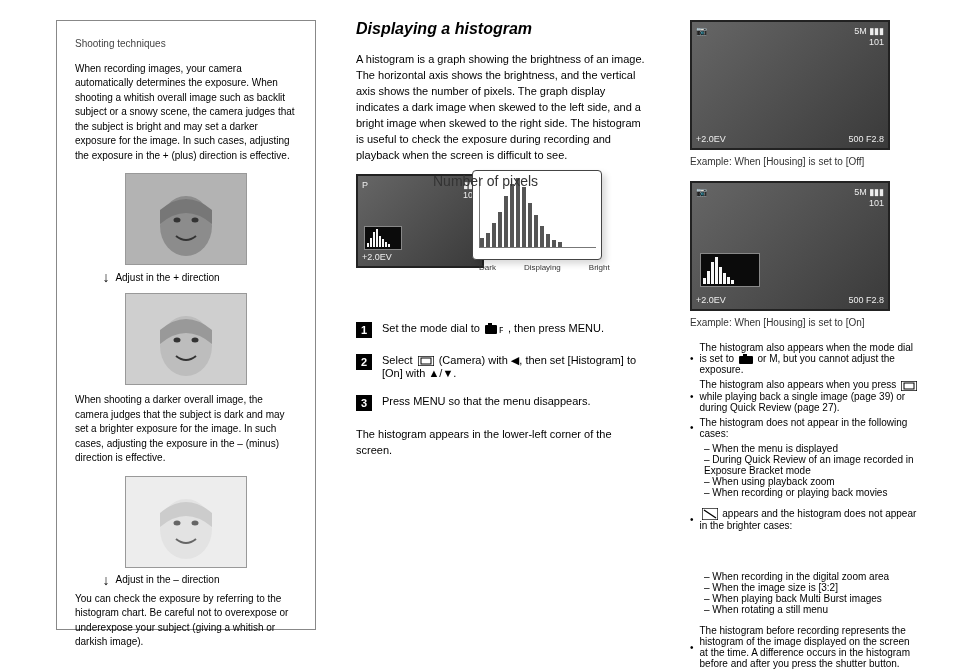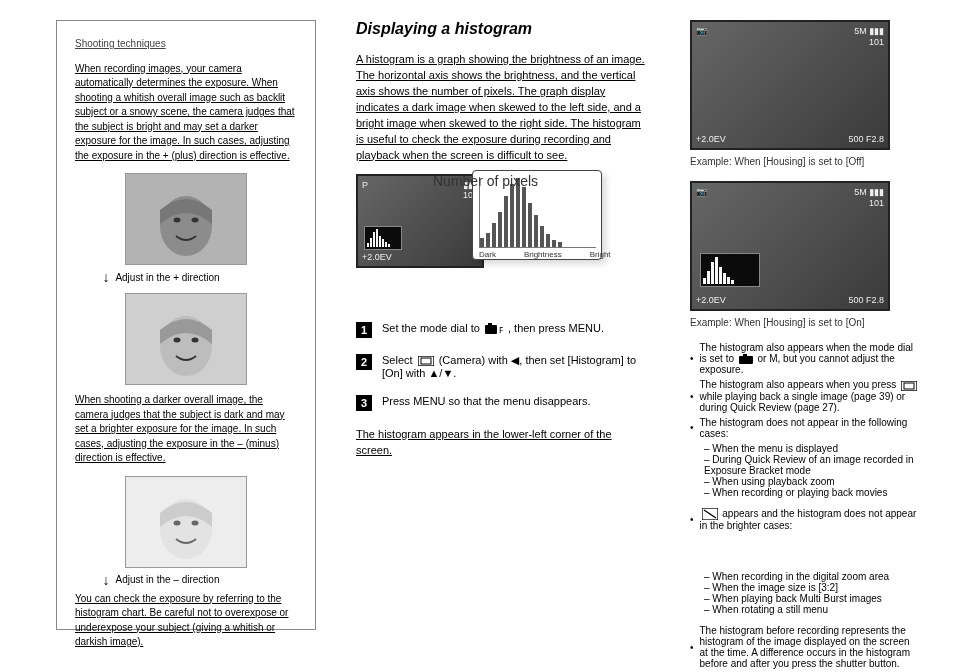--- a/index.html
+++ b/index.html
@@ -1,21 +1,21 @@
 <!DOCTYPE html>
 <html><head>
 <meta charset="utf-8">
 <style>
   html,body{margin:0;padding:0;background:#fff;font-family:Arial,Helvetica,sans-serif;font-size:11px;color:#000;}
   .page{width:954px;height:672px;position:relative;box-sizing:border-box;}
   .col-left{position:absolute;left:56px;top:20px;width:260px;height:610px;border:1px solid #888;box-sizing:border-box;padding:16px 18px;}
   .col-mid{position:absolute;left:356px;top:20px;width:290px;}
   .col-right{position:absolute;left:690px;top:20px;width:230px;}
   h3.title{font-family:Arial,Helvetica,sans-serif;font-style:italic;font-weight:bold;font-size:16px;margin:0 0 14px 0;}
-  p{margin:0 0 10px 0;line-height:1.45;text-decoration:underline;}
+  p{margin:0 0 10px 0;line-height:1.45;}
   .small{font-size:10px;}
   .thumb{width:120px;height:90px;background:linear-gradient(135deg,#bbb,#ddd);display:flex;align-items:center;justify-content:center;margin:8px auto 4px auto;border:1px solid #999;}
   .thumb svg{width:100%;height:100%;}
   .arrow-gap{display:flex;align-items:center;justify-content:center;gap:6px;margin:4px 0 4px 26px;width:120px;}
   .arrow{font-size:14px;}
   .lcd{width:200px;height:130px;border:2px solid #222;background:linear-gradient(135deg,#666,#3a3a3a);position:relative;box-sizing:border-box;margin-bottom:6px;}
   .lcd .osd{position:absolute;color:#eee;font-size:9px;}
   .lcd .tl{left:4px;top:4px;}
   .lcd .tr{right:4px;top:4px;text-align:right;line-height:1.2;}
   .lcd .bl{left:4px;bottom:4px;}
@@ -25,21 +25,21 @@
   .step-row{display:flex;align-items:flex-start;gap:10px;margin:6px 0 16px 0;}
   .stepnum{width:16px;height:16px;background:#000;color:#fff;font-weight:bold;font-size:11px;display:flex;align-items:center;justify-content:center;flex-shrink:0;}
   .inline-icon{display:inline-flex;vertical-align:middle;margin:0 2px;}
   .inline-icon svg{display:block;}
   .caption{font-size:10px;color:#333;margin:2px 0 14px 0;}
   .indicator-line{display:flex;align-items:center;gap:6px;margin:4px 0;}
   .dim{color:#444;}
   .histo-popup{position:absolute;left:116px;top:-4px;width:130px;height:90px;background:#fff;border:1px solid #444;border-radius:4px;box-shadow:4px 4px 6px rgba(0,0,0,0.15);padding:6px;box-sizing:border-box;}
   .histo-popup .graph{width:100%;height:70px;display:flex;align-items:flex-end;gap:2px;border-bottom:1px solid #777;border-left:1px solid #777;}
   .histo-popup .graph .b{width:4px;background:#555;}
-  .histo-popup .labels{display:flex;justify-content:space-between;font-size:8px;color:#333;margin-top:2px;gap:28px;}
+  .histo-popup .labels{display:flex;justify-content:space-between;font-size:8px;color:#333;margin-top:15px;gap:28px;}
   .histo-popup .side{position:absolute;left:-40px;top:2px;font-size:14px;color:#333;}
   .lcd-small-area{position:relative;width:260px;height:140px;margin:10px 0 8px 0;}
   .lcd-small-area .lcd{width:128px;height:94px;}
   .lcd-small-area .lcd .histo-small{width:38px;height:24px;left:6px;bottom:16px;}
   .lcd-small-area .lcd .histo-small .b{width:2px;}
   .spacer{height:6px;}
 </style>
 </head>
 <body>
 
@@ -127,21 +127,21 @@
             <div class="b" style="height:85%"></div>
             <div class="b" style="height:62%"></div>
             <div class="b" style="height:45%"></div>
             <div class="b" style="height:30%"></div>
             <div class="b" style="height:18%"></div>
             <div class="b" style="height:10%"></div>
             <div class="b" style="height:6%"></div>
         </div>
         <div class="labels">
           <span>Dark</span>
-          <span>Brightness</span>
+          <span>Displaying</span>
           <span>Bright</span>
         </div>
       </div>
     </div>
 
     <div class="step-row">
       <div class="stepnum">1</div>
       <div>
         <span>Set the mode dial to</span>
         <span class="inline-icon">

